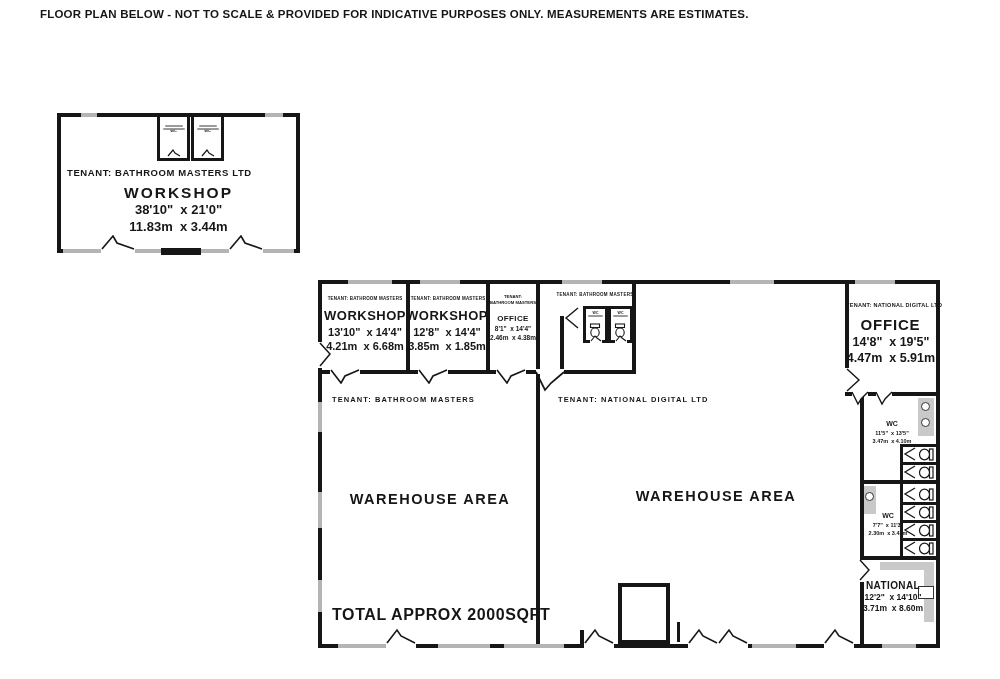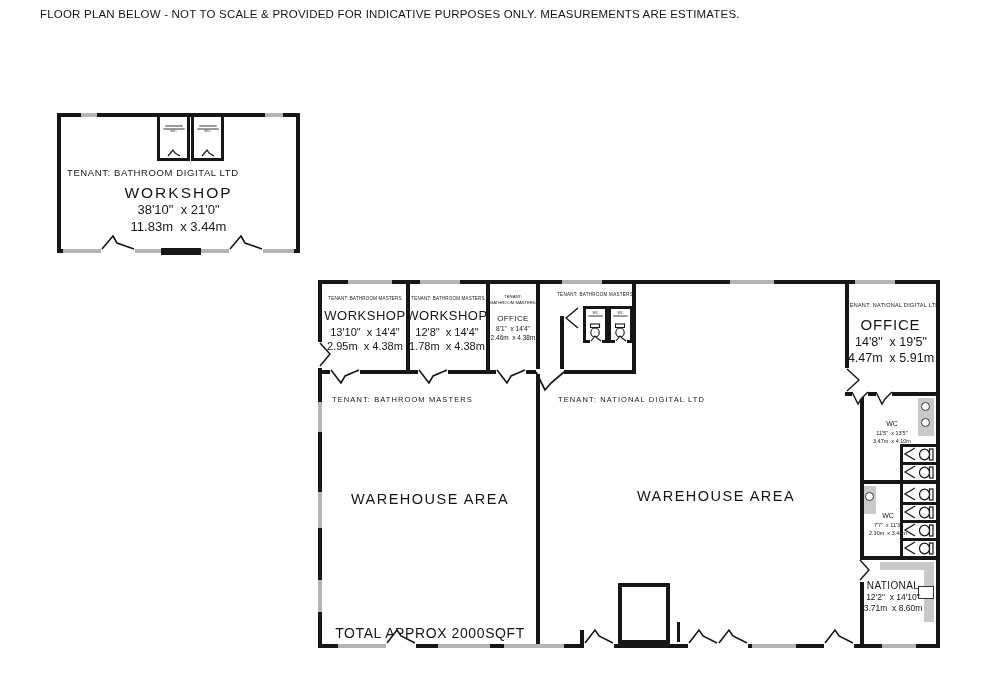--- a/index.html
+++ b/index.html
@@ -2,21 +2,21 @@
 <html><head>
 <meta charset="utf-8">
 <style>
   html,body{margin:0;padding:0;background:#fff;}
   .canvas{position:relative;width:1000px;height:679px;background:#fff;overflow:hidden;
           font-family:"Liberation Sans","DejaVu Sans",sans-serif;color:#161616;}
   .abs{position:absolute;}
   .wall{position:absolute;background:#161616;}
   .win{position:absolute;background:#b4b4b4;}
   .cnt{position:absolute;background:#c9c9c9;}
-  .t{position:absolute;font-weight:normal;color:#161616;white-space:pre;line-height:1.15;}
+  .t{position:absolute;font-weight:bold;color:#161616;white-space:pre;line-height:1.15;}
   .ctr{text-align:center;}
   .bld{position:absolute;border:4px solid #161616;background:#fff;box-sizing:border-box;}
   .room-sm{position:absolute;border:3px solid #161616;background:#fff;box-sizing:border-box;}
   .basin{position:absolute;width:9px;height:9px;border:1.5px solid #333;border-radius:50%;background:#fff;box-sizing:border-box;}
   .sink{position:absolute;width:16px;height:13px;border:1.5px solid #333;background:#fff;box-sizing:border-box;}
   .smudge{height:2px;background:#8a8a8a;margin:1px auto 0;border-radius:1px;opacity:.85;}
   svg{display:block;}
 </style>
 </head>
 <body>
@@ -42,21 +42,21 @@
     <div class="room-sm" style="left:130px;top:0;width:33px;height:44px;border-top:none;">
       <div class="t ctr" style="left:0;top:12px;width:100%;font-size:4px;">WC</div>
       <div class="smudge" style="width:18px;margin-top:8px;"></div>
       <div class="smudge" style="width:22px;"></div>
       <svg class="abs" style="left:7px;top:32px;" width="14" height="9" viewBox="0 0 14 9">
         <rect x="0" y="5" width="14" height="4" fill="#fff"></rect>
           <polyline points="1,7 6,1 8,4 13,7" fill="#fff" stroke="#161616" stroke-width="1.2"></polyline>
         </svg>
     </div>
 
-    <div class="t" style="left:6px;top:51px;font-size:9.5px;letter-spacing:.6px;">TENANT: BATHROOM DIGITAL LTD</div>
+    <div class="t" style="left:6px;top:51px;font-size:9.5px;letter-spacing:.6px;">TENANT: BATHROOM MASTERS LTD</div>
     <div class="t ctr" style="left:0;top:67px;width:100%;font-size:15.5px;letter-spacing:2px;">WORKSHOP</div>
     <div class="t ctr" style="left:0;top:86px;width:100%;font-size:13px;">38'10"  x 21'0"</div>
     <div class="t ctr" style="left:0;top:103px;width:100%;font-size:13px;">11.83m  x 3.44m</div>
 
     <div class="win" style="left:2px;top:132px;width:231px;height:4px;"></div>
     <div class="wall" style="left:100px;top:131px;width:40px;height:7px;"></div>
     <svg class="abs" style="left:40px;top:118px;" width="34" height="19" viewBox="0 0 34 19">
       <rect x="0" y="13" width="34" height="6" fill="#fff"></rect>
         <polyline points="1,14 12,1 16,8 33,14" fill="#fff" stroke="#161616" stroke-width="1.6"></polyline>
       </svg>
@@ -79,26 +79,26 @@
     <div class="win" style="left:-4px;top:296px;width:4px;height:32px;"></div>
 
     <div class="wall" style="left:84px;top:0;width:4px;height:88px;"></div>
     <div class="wall" style="left:164px;top:0;width:4px;height:88px;"></div>
     <div class="wall" style="left:214px;top:0;width:4px;height:88px;"></div>
     <div class="wall" style="left:0;top:86px;width:218px;height:4px;"></div>
 
     <div class="t ctr" style="left:0;top:12px;width:86px;font-size:4.5px;letter-spacing:.2px;">TENANT: BATHROOM MASTERS</div>
     <div class="t ctr" style="left:0;top:25px;width:86px;font-size:13px;letter-spacing:.5px;">WORKSHOP</div>
     <div class="t ctr" style="left:-8px;top:42px;width:102px;font-size:11px;">13'10"  x 14'4"</div>
-    <div class="t ctr" style="left:-8px;top:56px;width:102px;font-size:11px;">2.95m  x 4.38m</div>
+    <div class="t ctr" style="left:-8px;top:56px;width:102px;font-size:11px;">4.21m  x 6.68m</div>
 
     <div class="t ctr" style="left:86px;top:12px;width:80px;font-size:4.5px;letter-spacing:.2px;">TENANT: BATHROOM MASTERS</div>
     <div class="t ctr" style="left:84px;top:25px;width:82px;font-size:13px;letter-spacing:.5px;">WORKSHOP</div>
     <div class="t ctr" style="left:76px;top:42px;width:98px;font-size:11px;">12'8"  x 14'4"</div>
-    <div class="t ctr" style="left:76px;top:56px;width:98px;font-size:11px;">1.78m  x 4.38m</div>
+    <div class="t ctr" style="left:76px;top:56px;width:98px;font-size:11px;">3.85m  x 1.85m</div>
 
     <div class="t ctr" style="left:168px;top:11px;width:46px;font-size:4.2px;">TENANT:</div>
     <div class="t ctr" style="left:168px;top:17px;width:46px;font-size:4.2px;">BATHROOM MASTERS</div>
     <div class="t ctr" style="left:168px;top:30px;width:46px;font-size:8px;letter-spacing:.4px;">OFFICE</div>
     <div class="t ctr" style="left:164px;top:41px;width:54px;font-size:6.5px;">8'1"  x 14'4"</div>
     <div class="t ctr" style="left:164px;top:50px;width:54px;font-size:6.5px;">2.46m  x 4.38m</div>
 
     <svg class="abs" style="left:8px;top:80px;" width="30" height="20" viewBox="0 0 30 20">
       <rect x="0" y="5" width="30" height="6" fill="#fff"></rect>
         <polyline points="1,6 11,19 15,12 29,6" fill="#fff" stroke="#161616" stroke-width="1.6"></polyline>
@@ -256,21 +256,21 @@
     <div class="cnt" style="left:602px;top:286px;width:10px;height:52px;"></div>
     <div class="sink" style="left:596px;top:302px;"></div>
     <div class="t ctr" style="left:528px;top:296px;width:86px;font-size:10px;letter-spacing:.4px;">NATIONAL</div>
     <div class="t ctr" style="left:524px;top:309px;width:94px;font-size:8.5px;">12'2"  x 14'10"</div>
     <div class="t ctr" style="left:524px;top:320px;width:94px;font-size:8.5px;">3.71m  x 8.60m</div>
 
     <div class="t" style="left:10px;top:112px;font-size:7.5px;letter-spacing:1.1px;">TENANT: BATHROOM MASTERS</div>
     <div class="t" style="left:236px;top:112px;font-size:7.5px;letter-spacing:1.1px;">TENANT: NATIONAL DIGITAL LTD</div>
     <div class="t ctr" style="left:10px;top:207px;width:196px;font-size:14.5px;letter-spacing:1.5px;">WAREHOUSE AREA</div>
     <div class="t ctr" style="left:254px;top:204px;width:280px;font-size:14.5px;letter-spacing:1.5px;">WAREHOUSE AREA</div>
-    <div class="t ctr" style="left:10px;top:341px;width:196px;font-size:14px;letter-spacing:.6px;">TOTAL APPROX 2000SQFT</div>
+    <div class="t ctr" style="left:10px;top:322px;width:196px;font-size:16px;letter-spacing:.6px;">TOTAL APPROX 2000SQFT</div>
 
     <div class="abs" style="left:296px;top:299px;width:52px;height:61px;border:4px solid #161616;background:#fff;box-sizing:border-box;"></div>
     <div class="wall" style="left:258px;top:346px;width:4px;height:14px;"></div>
     <div class="wall" style="left:355px;top:338px;width:3px;height:20px;"></div>
 
     <div class="win" style="left:16px;top:360px;width:48px;height:4px;"></div>
     <div class="win" style="left:116px;top:360px;width:52px;height:4px;"></div>
     <div class="win" style="left:182px;top:360px;width:60px;height:4px;"></div>
     <div class="win" style="left:430px;top:360px;width:44px;height:4px;"></div>
     <div class="win" style="left:560px;top:360px;width:34px;height:4px;"></div>

